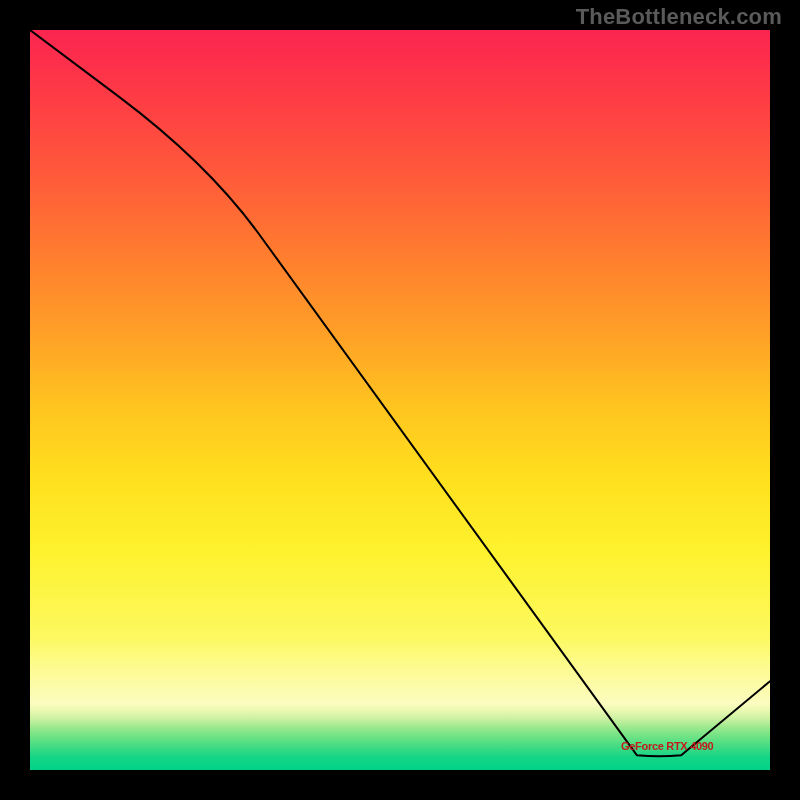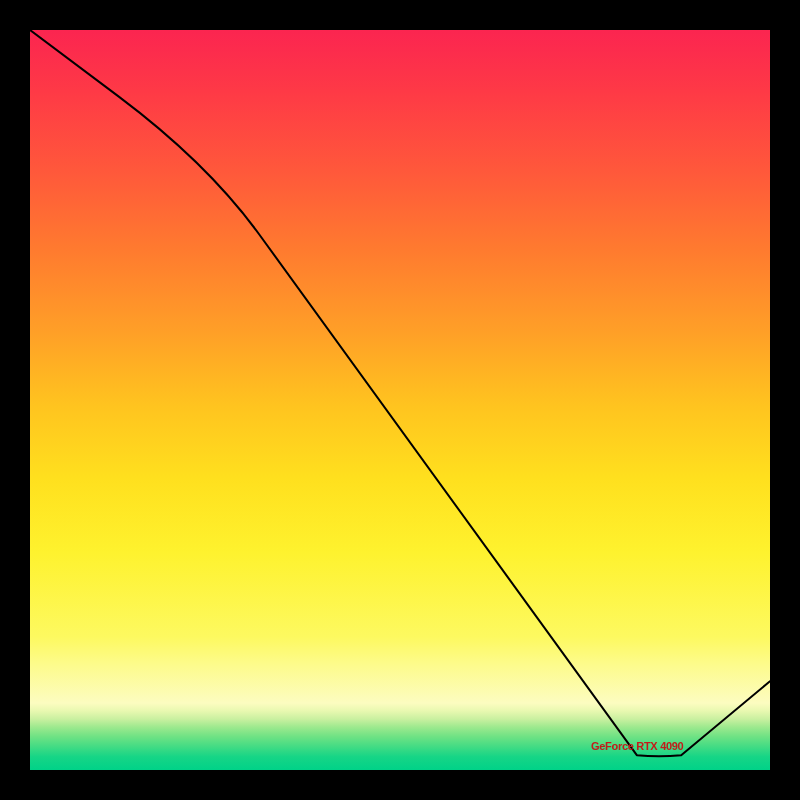--- a/index.html
+++ b/index.html
@@ -101,29 +101,30 @@
     z-index: 12;
     white-space: nowrap;
     user-select: none;
   }
 </style>
 </head>
 <body>
 
 <div class="frame">
 
+  <div class="watermark">TheBottleneck.com</div>
 
   <div class="plot">
 
     <div class="gradient-stack">
       <div class="grad-main"></div>
       <div class="grad-pale"></div>
       <div class="grad-green"></div>
     </div>
 
     <svg class="curve" viewBox="0 0 100 100" preserveAspectRatio="none">
       <path id="curve-path" fill="none" stroke="#000000" stroke-width="2" stroke-linejoin="round" stroke-linecap="round" vector-effect="non-scaling-stroke" d="M 0 0 L 12 9 Q 24 18 30.96 27.6 L 82 98 Q 85 98.3 88 98 L 100 88"></path>
     </svg>
 
-    <div class="gpu-label" id="gpu-label" style="left: 561px; top: 709.8px;">GeForce RTX 4090</div>
+    <div class="gpu-label" id="gpu-label" style="left: 591px; top: 709.8px;">GeForce RTX 4090</div>
 
   </div>
 </div>
 
 </body></html>

